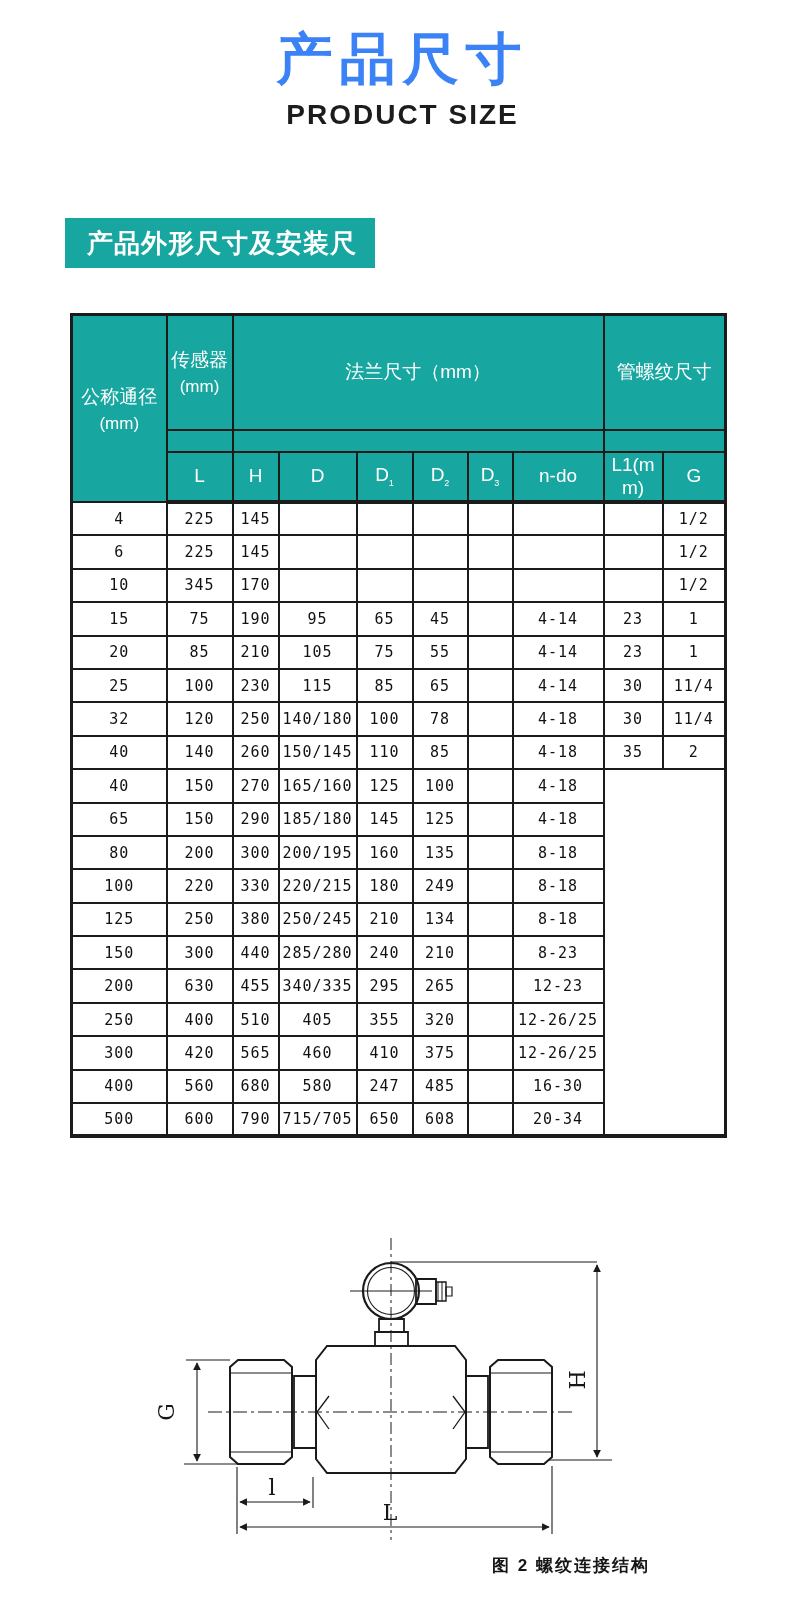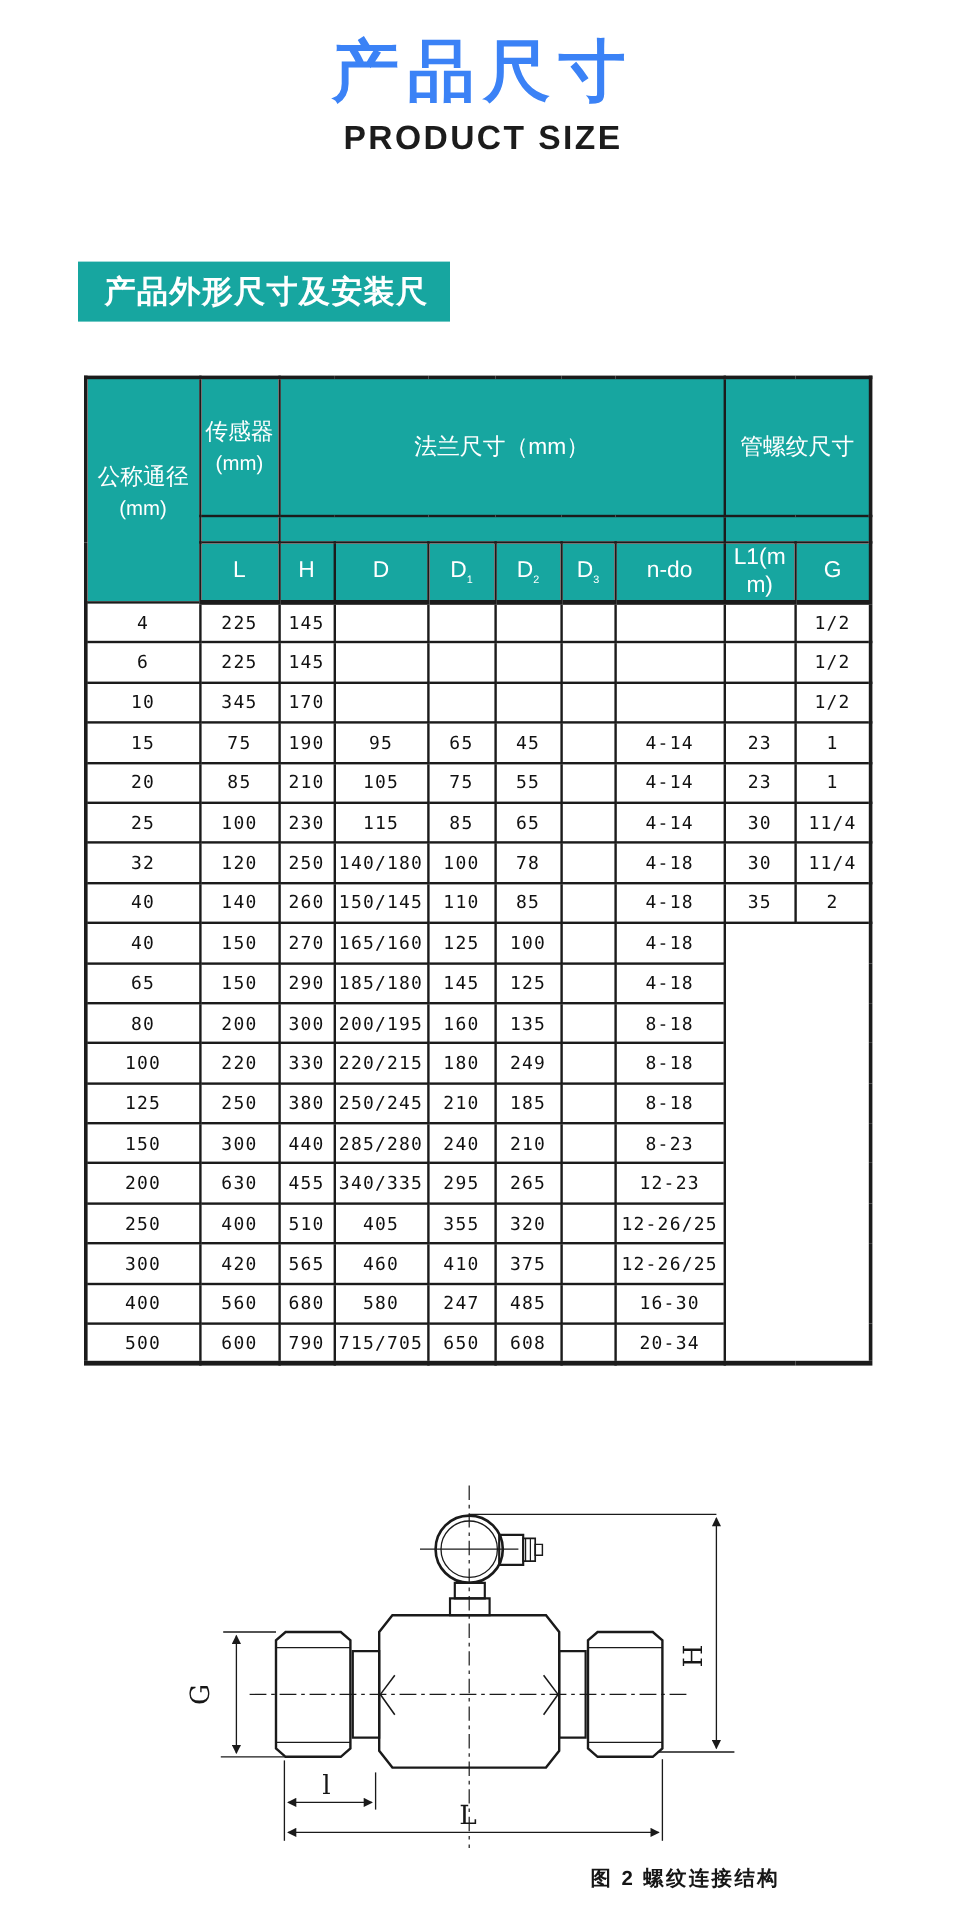--- a/index.html
+++ b/index.html
@@ -255,21 +255,21 @@
         <td>249</td>
         <td></td>
         <td>8-18</td>
       </tr>
       <tr>
         <td>125</td>
         <td>250</td>
         <td>380</td>
         <td>250/245</td>
         <td>210</td>
-        <td>185</td>
+        <td>134</td>
         <td></td>
         <td>8-18</td>
       </tr>
       <tr>
         <td>150</td>
         <td>300</td>
         <td>440</td>
         <td>285/280</td>
         <td>240</td>
         <td>210</td>

